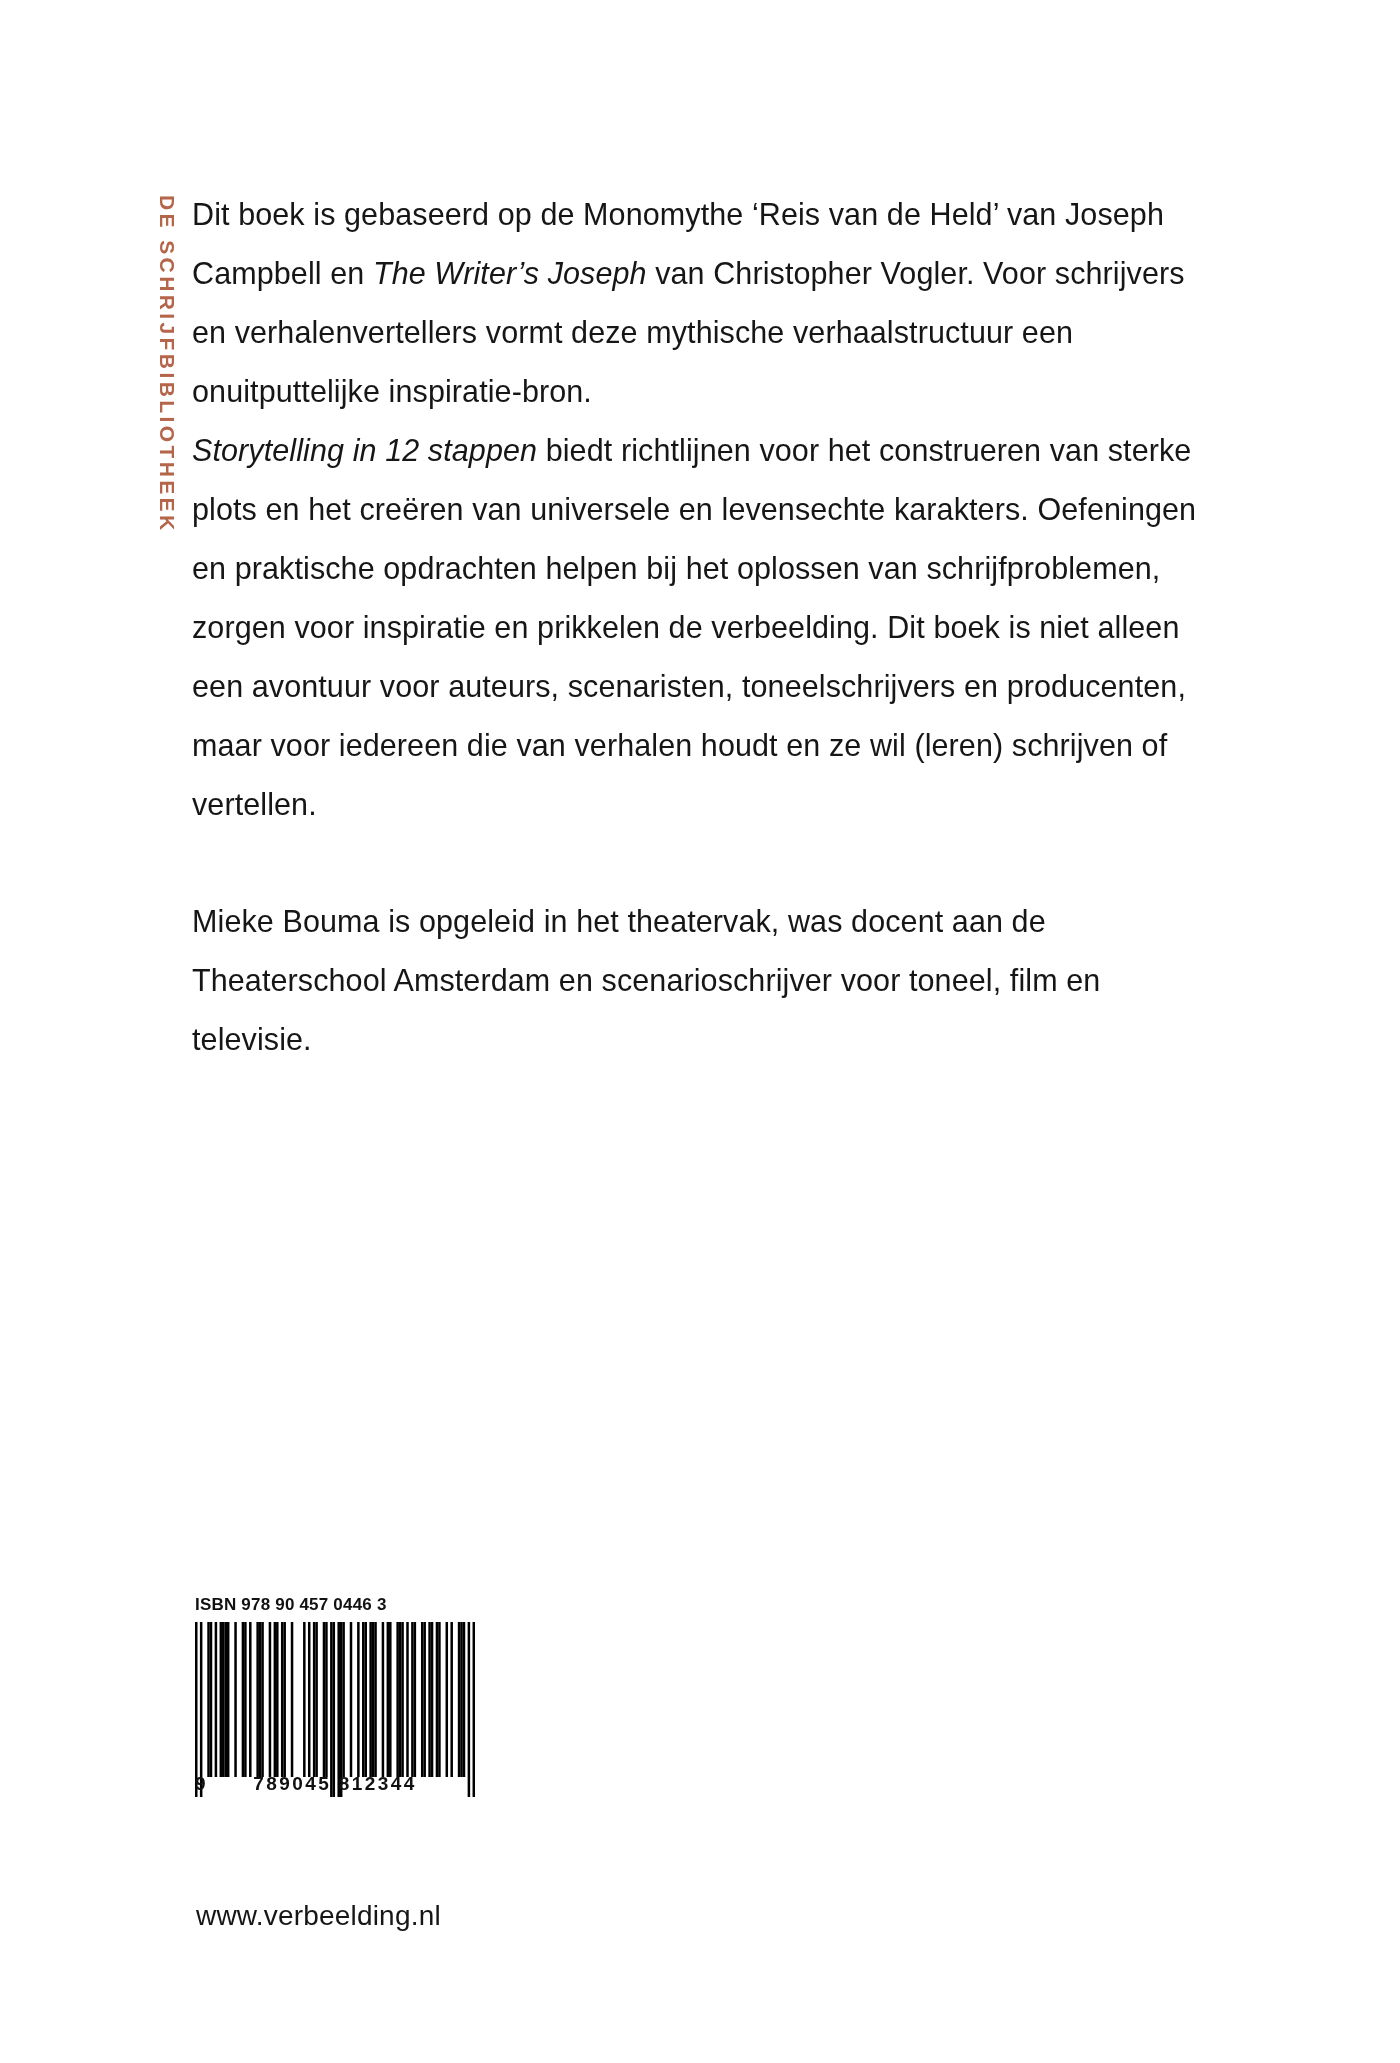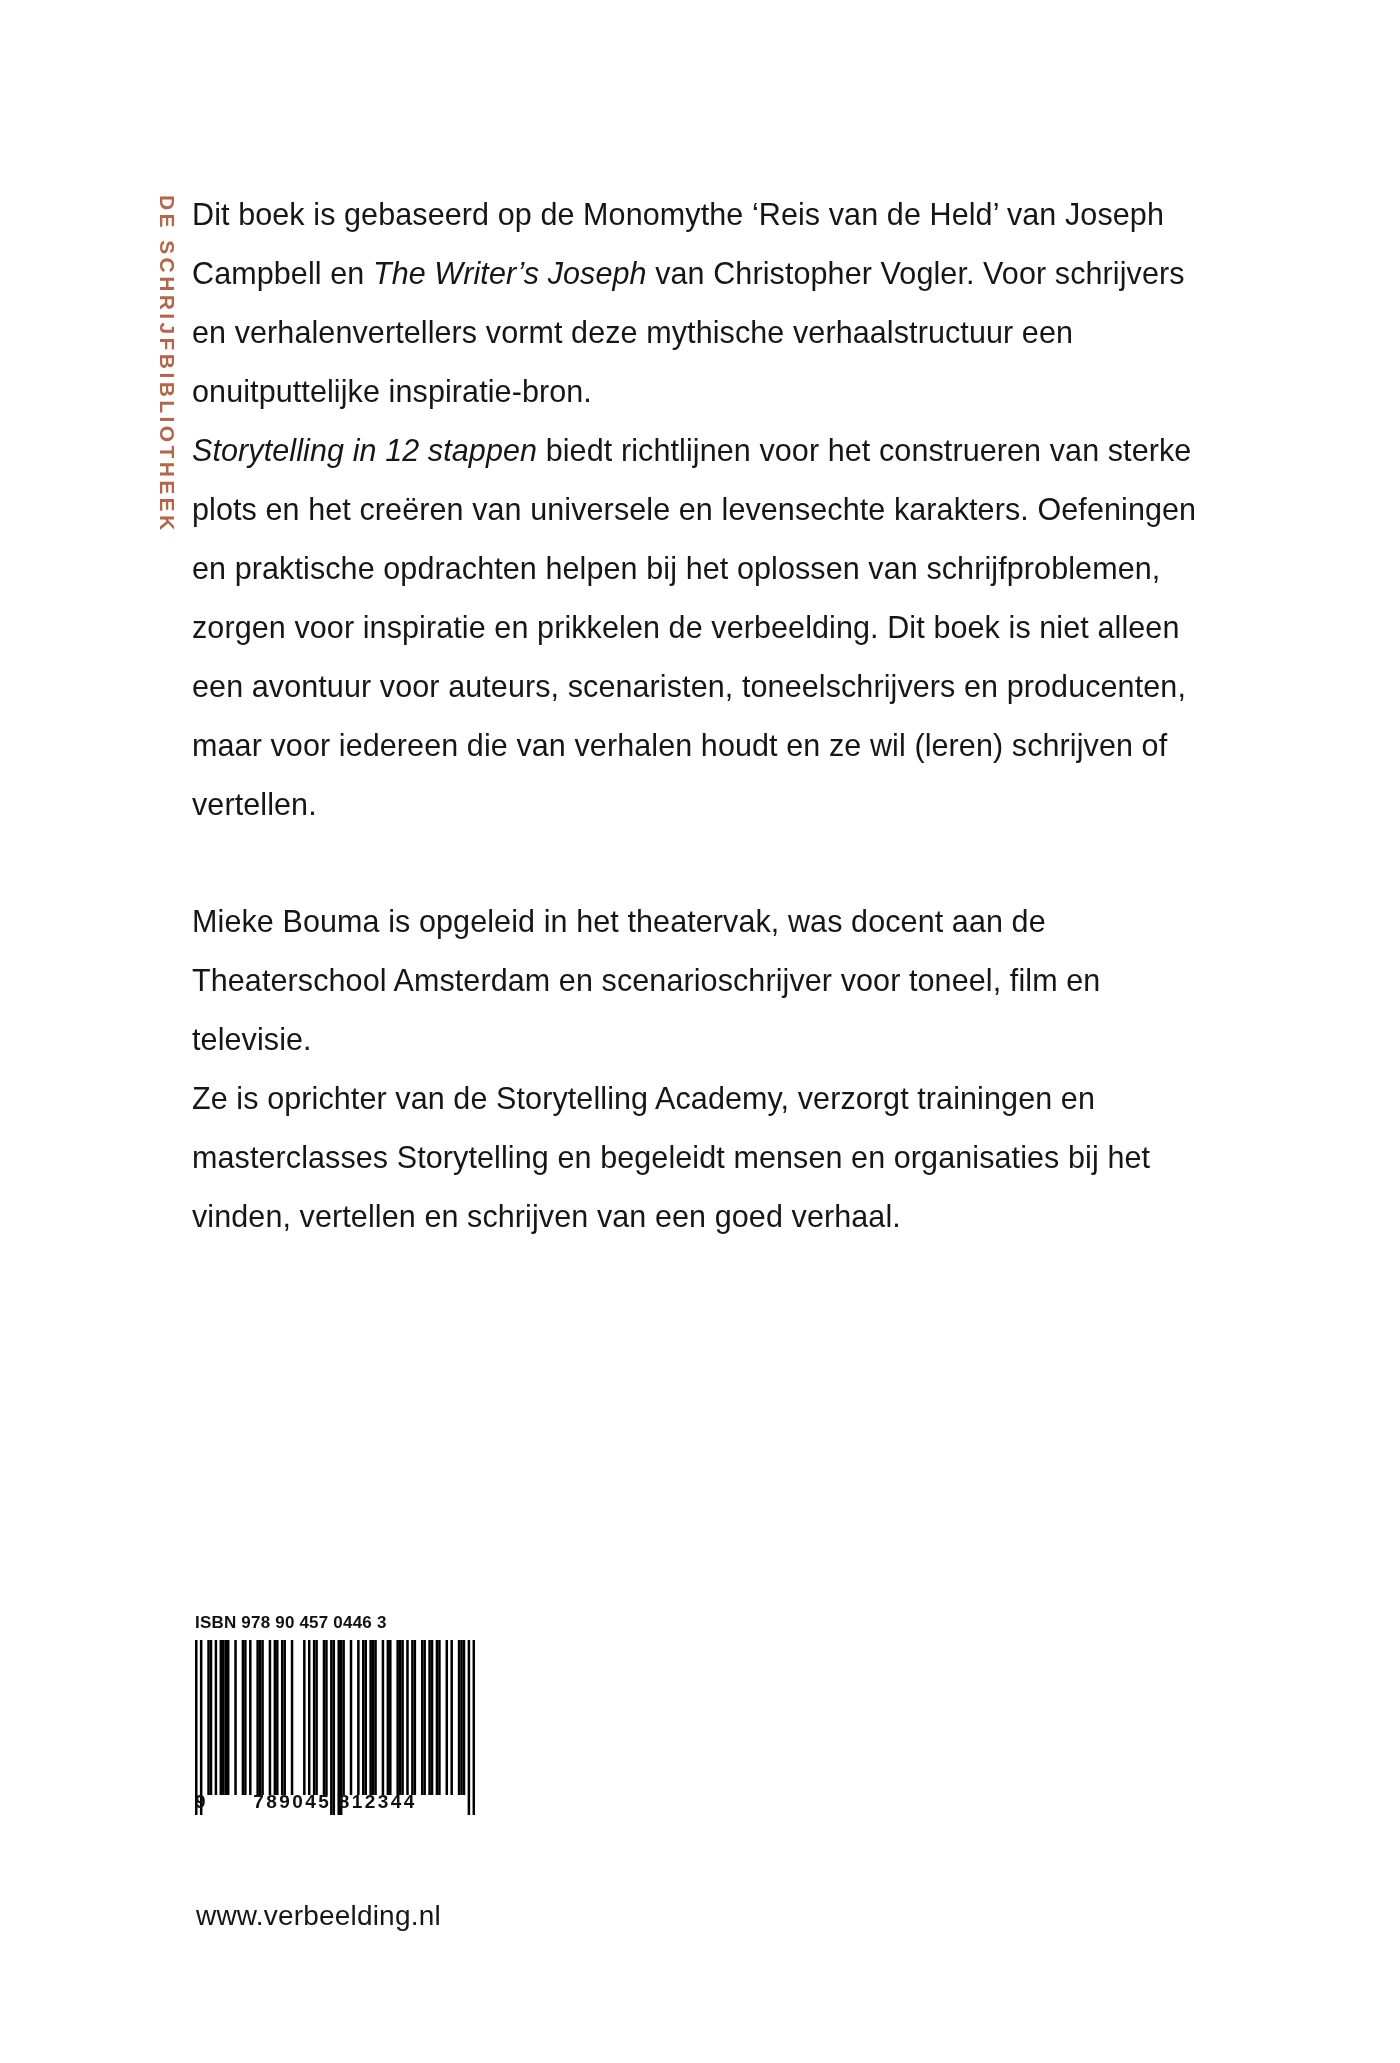--- a/index.html
+++ b/index.html
@@ -58,21 +58,20 @@
   .blurb em {
     font-style: italic;
   }
 
   
   .isbn-area {
     position: absolute;
     left: 195px;
     top: 1595px;
     width: 290px;
-    margin-top: 18px;
   }
   .isbn-text {
     font-family: "Liberation Sans", sans-serif;
     font-size: 17px;
     font-weight: 700;
     letter-spacing: 0.2px;
     color: #111;
     margin-bottom: 7px;
   }
   .barcode {
@@ -123,21 +122,20 @@
 <body>
 
 <div class="page">
 
   <div class="series-label">DE SCHRIJFBIBLIOTHEEK</div>
 
   <div class="blurb">
     <p><span>Dit boek is gebaseerd op de Monomythe ‘Reis van de Held’ van Joseph Campbell en </span><em>The Writer’s Joseph</em><span> van Christopher Vogler. Voor schrijvers en verhalenvertellers vormt deze mythische verhaalstructuur een onuitputtelijke inspiratie-bron.</span></p>
     <p><em>Storytelling in 12 stappen</em><span> biedt richtlijnen voor het construeren van sterke plots en het creëren van universele en levensechte karakters. Oefeningen en praktische opdrachten helpen bij het oplossen van schrijfproblemen, zorgen voor inspiratie en prikkelen de verbeelding. Dit boek is niet alleen een avontuur voor auteurs, scenaristen, toneelschrijvers en producenten, maar voor iedereen die van verhalen houdt en ze wil (leren) schrijven of vertellen.</span></p>
     <p class="gap-before">Mieke Bouma is opgeleid in het theatervak, was docent aan de Theaterschool Amsterdam en scenarioschrijver voor toneel, film en televisie.</p>
-    <p>Ze is oprichter van de Storytelling Academy, verzorgt trainingen en masterclasses Storytelling en begeleidt mensen en organisaties bij het vinden, vertellen en schrijven van een goed verhaal.</p>
   </div>
 
   <div class="isbn-area">
     <div class="isbn-text">ISBN 978 90 457 0446 3</div>
     <div class="barcode">
       <svg class="bars" viewBox="0 0 280 175" preserveAspectRatio="none">
         <g id="bargroup" fill="#000000">
             <rect x="0.00" y="0" width="2.51" height="175"></rect>
             <rect x="4.91" y="0" width="2.51" height="175"></rect>
             <rect x="12.28" y="0" width="2.51" height="155"></rect>

